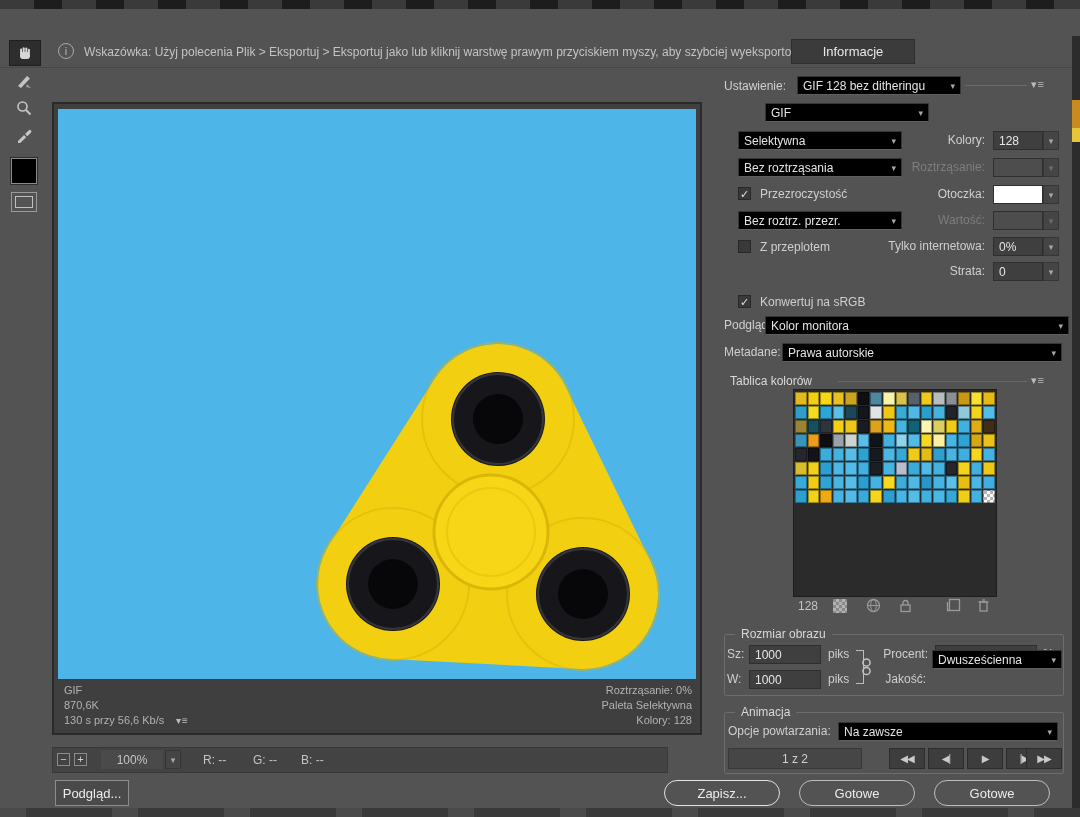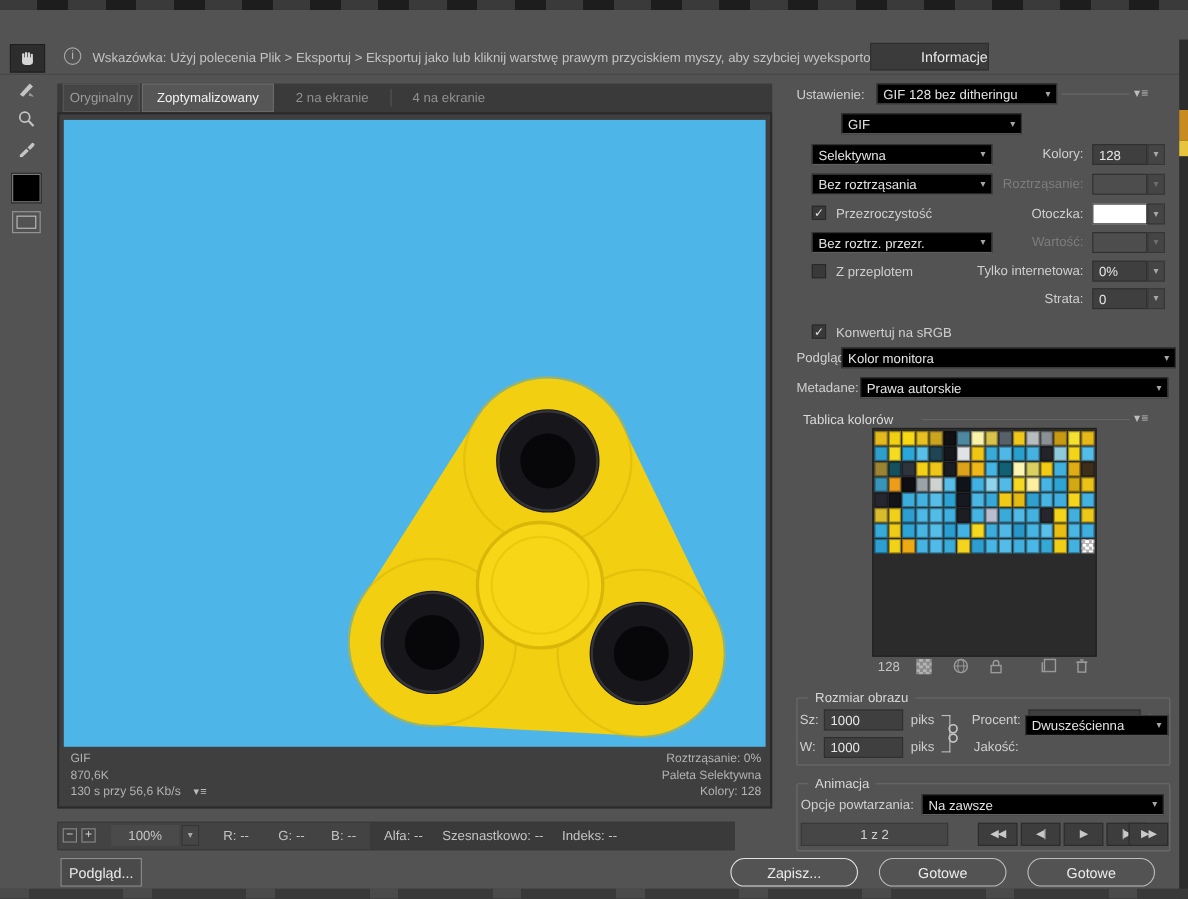--- a/index.html
+++ b/index.html
@@ -46,21 +46,21 @@
 <body>
 
 <div class="app">
 
   <div class="abs topstrip" style="left:0;top:0;width:1080px;height:9px;"></div>
 
 
   <div class="abs" style="left:0;top:36px;width:1080px;height:32px;border-bottom:1px solid #464646;">
     <span class="abs" style="left:58px;top:7px;width:16px;height:16px;border:1px solid #a9a9a9;border-radius:50%;color:#b5b5b5;font-size:11px;text-align:center;line-height:15px;">i</span>
     <span class="abs" style="left:84px;top:9px;font-size:12px;color:#c3c3c3;white-space:nowrap;">Wskazówka: Użyj polecenia Plik &gt; Eksportuj &gt; Eksportuj jako lub kliknij warstwę prawym przyciskiem myszy, aby szybciej wyeksportować zasoby.</span>
-    <div class="abs" style="left:791px;top:3px;width:108px;height:25px;background:#3b3b3b;border:1px solid #2e2e2e;display:flex;align-items:center;justify-content:flex-end;">
+    <div class="abs" style="left:791px;top:3px;width:124px;height:25px;background:#3b3b3b;border:1px solid #2e2e2e;display:flex;align-items:center;justify-content:center;">
       <span style="color:#e8e8e8;font-size:13px;">Informacje</span>
     </div>
   </div>
 
   <div class="abs" style="left:9px;top:40px;width:32px;height:180px;">
     <div class="tool sel">
       <span>
           <svg width="16" height="16" viewBox="0 0 16 16">
             <g fill="#d6d6d6">
               <rect x="3" y="7" width="10" height="7" rx="3"></rect>
@@ -95,35 +95,20 @@
             <path d="M9 7 l3.6 -3.6 a1.6 1.6 0 0 1 2.3 2.3 L11.3 9.3 z" fill="#c4c4c4"></path>
           </svg>
         </span>
     </div>
     <div class="abs" style="left:2px;top:118px;width:26px;height:26px;background:#000;border:1px solid #8a8a8a;outline:1px solid #2e2e2e;"></div>
     <div class="abs" style="left:2px;top:152px;width:26px;height:20px;border:1px solid #9a9a9a;display:flex;align-items:center;justify-content:center;">
       <span style="display:block;width:16px;height:10px;border:1px solid #c0c0c0;"></span>
     </div>
   </div>
 
-  <div class="abs" style="left:52px;top:76px;width:650px;height:26px;background:#3a3a3a;">
-    <div class="tab abs" style="left:5px;top:0;width:70px;background:#454545;border:1px solid #575757;color:#9c9c9c;">
-        <span>Oryginalny</span>
-      </div>
-    <div class="tab abs" style="left:77px;top:0;width:120px;background:#565656;border:1px solid #6c6c6c;color:#f2f2f2;">
-        <span>Zoptymalizowany</span>
-      </div>
-    <div class="tab abs" style="left:200px;top:0;width:100px;color:#919191;">
-        <span>2 na ekranie</span>
-      </div>
-    <div class="abs" style="left:303px;top:5px;width:1px;height:16px;background:#555;"></div>
-    <div class="tab abs" style="left:306px;top:0;width:100px;color:#919191;">
-        <span>4 na ekranie</span>
-      </div>
-  </div>
 
   <div class="abs" style="left:52px;top:102px;width:650px;height:633px;border:2px solid #2a2a2a;background:#3f3f3f;">
 
     <div class="abs" style="left:4px;top:5px;width:638px;height:570px;background:#4db5e8;overflow:hidden;">
       <svg width="638" height="570" viewBox="0 0 638 570">
         <ellipse cx="438" cy="470" rx="150" ry="26" fill="#41a9dc" opacity="0.45"></ellipse>
         <polygon points="440,310 335,475 525,485" fill="#f2cf10" stroke="#f2cf10" stroke-width="150" stroke-linejoin="round"></polygon>
         <circle cx="440" cy="310" r="74" fill="#f2cf10"></circle>
         <circle cx="335" cy="475" r="74" fill="#f2cf10"></circle>
         <circle cx="525" cy="485" r="74" fill="#f2cf10"></circle>
@@ -158,25 +143,20 @@
   <div class="abs" style="left:52px;top:747px;width:616px;height:26px;background:#434343;border:1px solid #383838;">
     <div class="abs" style="left:4px;top:5px;width:13px;height:13px;border:1px solid #8b8b8b;color:#cfcfcf;font-size:11px;line-height:11px;text-align:center;">−</div>
     <div class="abs" style="left:21px;top:5px;width:13px;height:13px;border:1px solid #8b8b8b;color:#cfcfcf;font-size:11px;line-height:11px;text-align:center;">+</div>
     <div class="abs" style="left:48px;top:2px;width:62px;height:19px;background:#4a4a4a;display:flex;align-items:center;justify-content:center;">
         <span class="zlabel">100%</span>
       </div>
     <div class="abs chevbtn" style="left:112px;top:2px;height:19px;">▾</div>
     <span class="abs zlabel" style="left:118px;top:5px;left:150px;">R: --</span>
     <span class="abs zlabel" style="left:200px;top:5px;">G: --</span>
     <span class="abs zlabel" style="left:248px;top:5px;">B: --</span>
-    <div class="abs" style="left:283px;top:0;width:331px;height:24px;background:#3a3a3a;">
-      <span class="abs zlabel" style="left:13px;top:5px;">Alfa: --</span>
-      <span class="abs zlabel" style="left:66px;top:5px;">Szesnastkowo: --</span>
-      <span class="abs zlabel" style="left:175px;top:5px;">Indeks: --</span>
-    </div>
   </div>
 
   <div class="abs" style="left:55px;top:780px;width:74px;height:26px;background:#4a4a4a;border:1px solid #8d8d8d;display:flex;align-items:center;justify-content:center;">
     <span style="color:#ececec;font-size:13px;">Podgląd...</span>
   </div>
   <div class="abs pill" style="left:664px;top:780px;width:116px;border-color:#e2e2e2;">
       <span>Zapisz...</span>
     </div>
   <div class="abs pill" style="left:799px;top:780px;width:116px;">
       <span>Gotowe</span>

